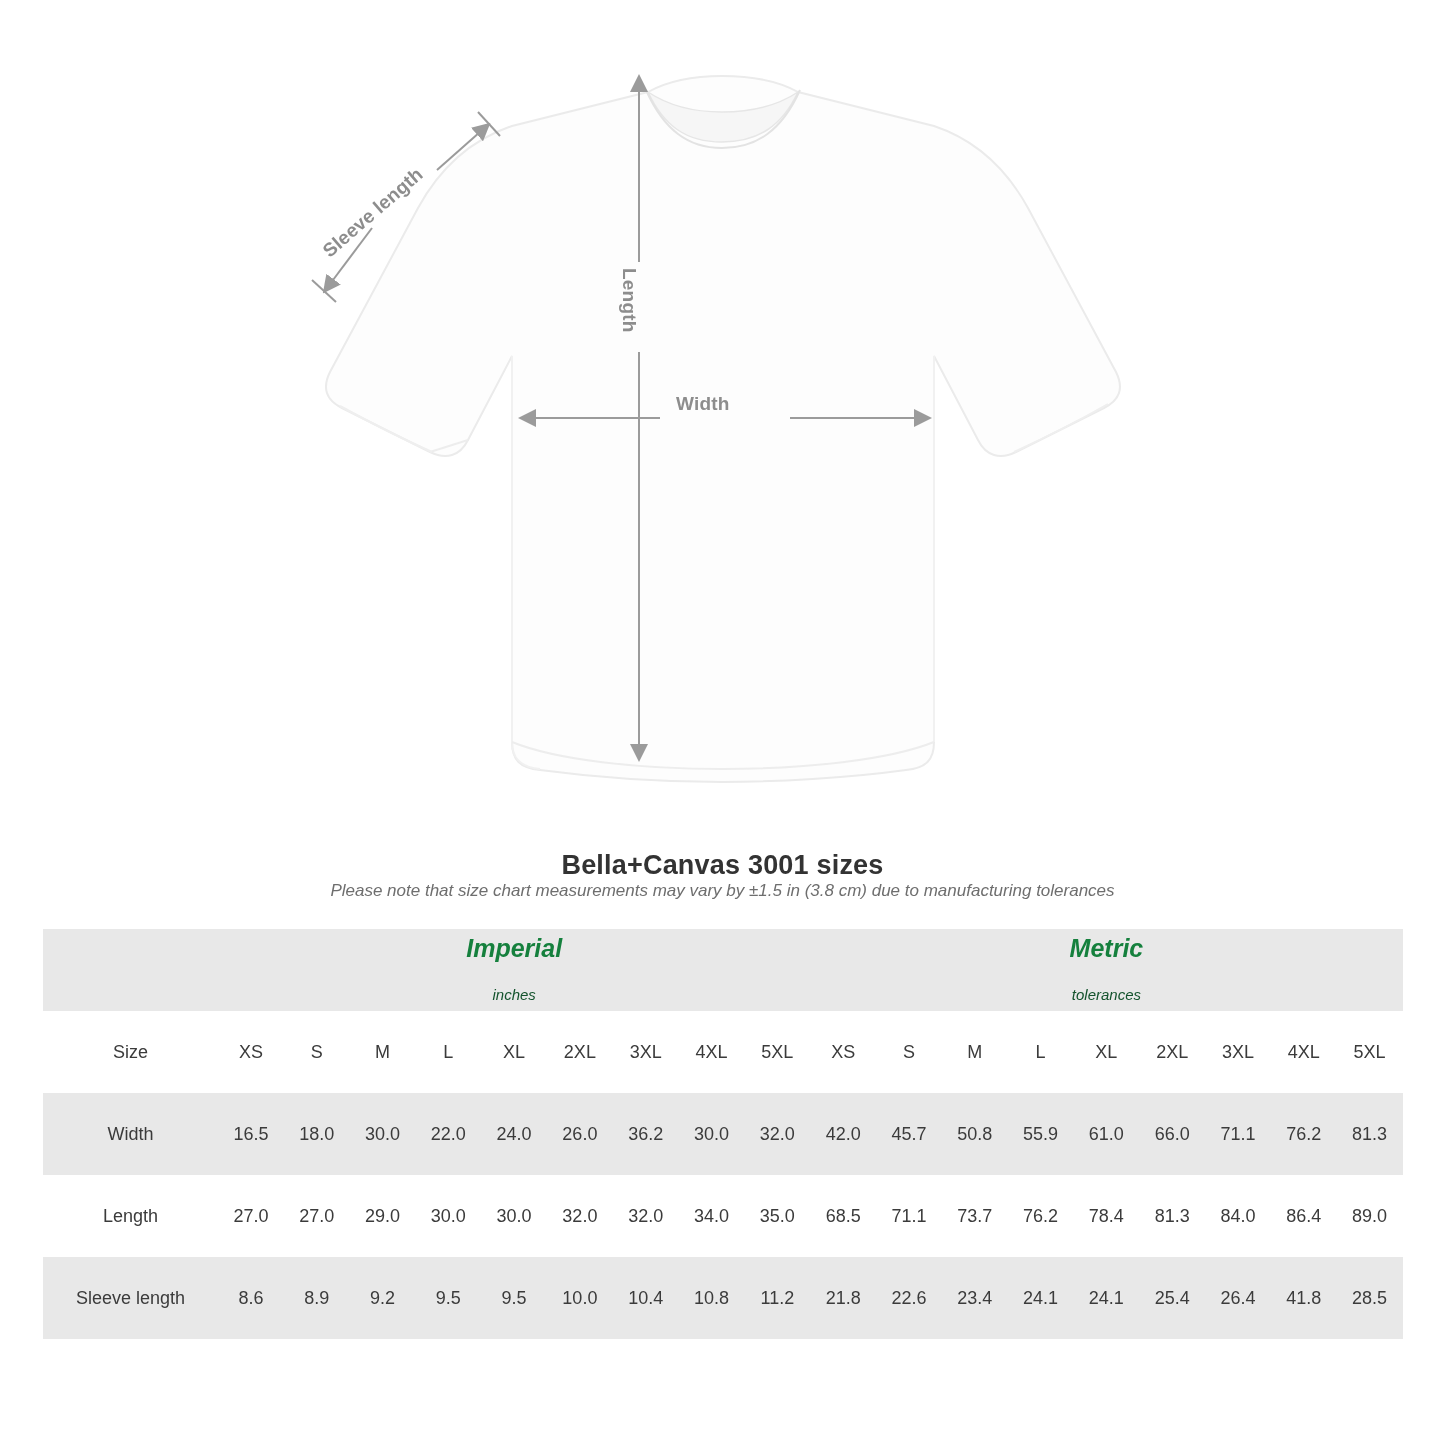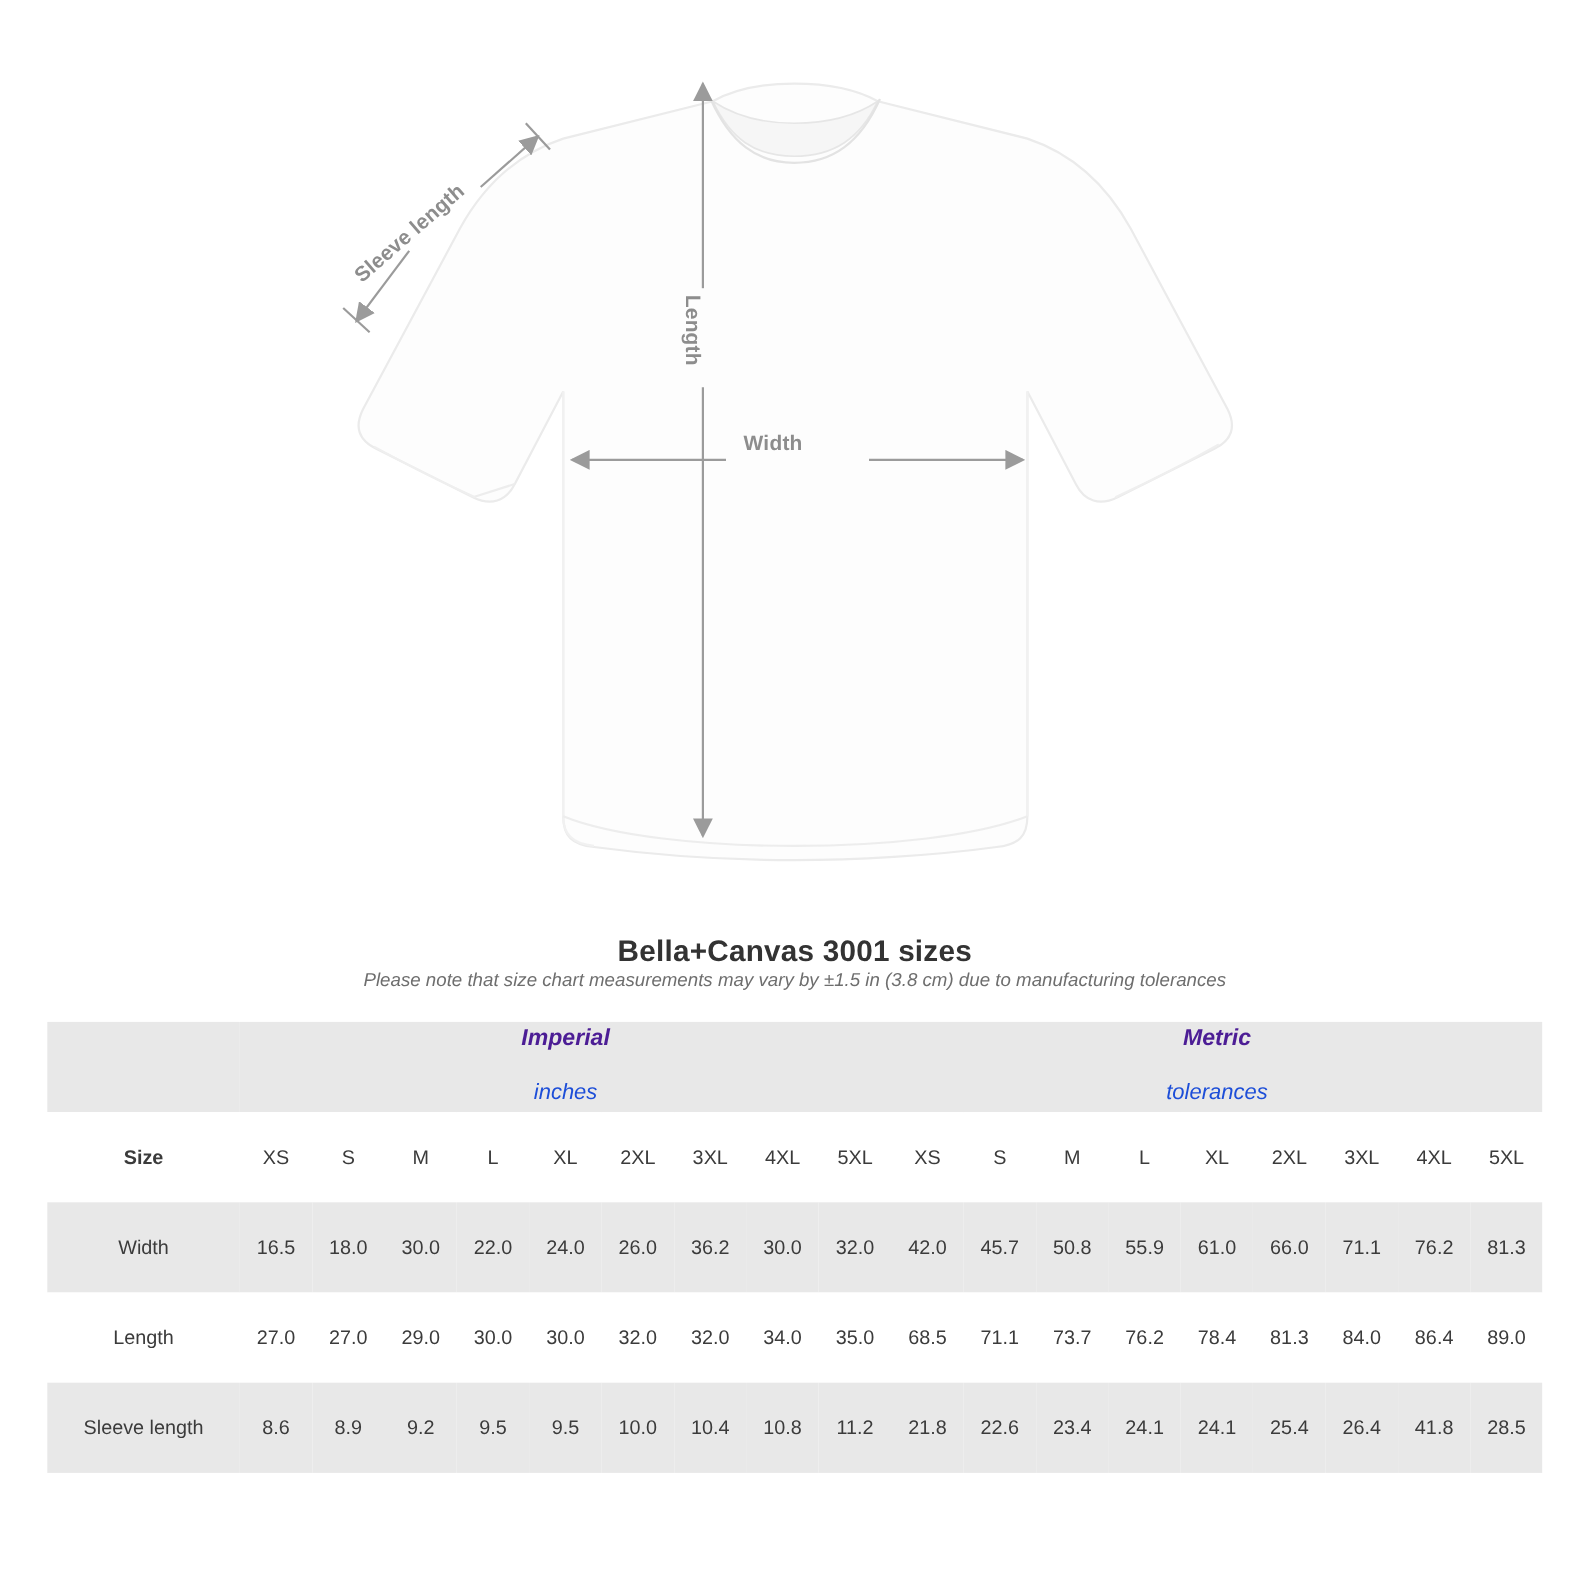--- a/index.html
+++ b/index.html
@@ -94,41 +94,41 @@
     color: #3b3b3b;
     font-weight: normal;
     padding: 0;
     height: 82px;
   }
   .unit-row td {
     background: #e8e8e8;
     height: 108px;
   }
   .unit-title {
-    font-size: 21px;
+    font-size: 25px;
     font-style: italic;
     font-weight: bold;
-    color: #4c1d95;
+    color: #15803d;
     line-height: 1.25;
   }
   .unit-sub {
-    font-size: 20px;
+    font-size: 15px;
     font-style: italic;
-    color: #1d4ed8;
+    color: #14532d;
     line-height: 1.6;
     margin-top: 19px;
   }
   .head-row td {
     background: #ffffff;
     font-weight: bold;
     font-size: 19px;
     color: #3b3b3b;
   }
   .head-row td.rowhead {
-    font-weight: bold;
+    font-weight: normal;
   }
   .row-even td {
     background: #e8e8e8;
   }
   .row-odd td {
     background: #ffffff;
   }
   td.rowhead {
     font-weight: bold;
     font-size: 19px;

